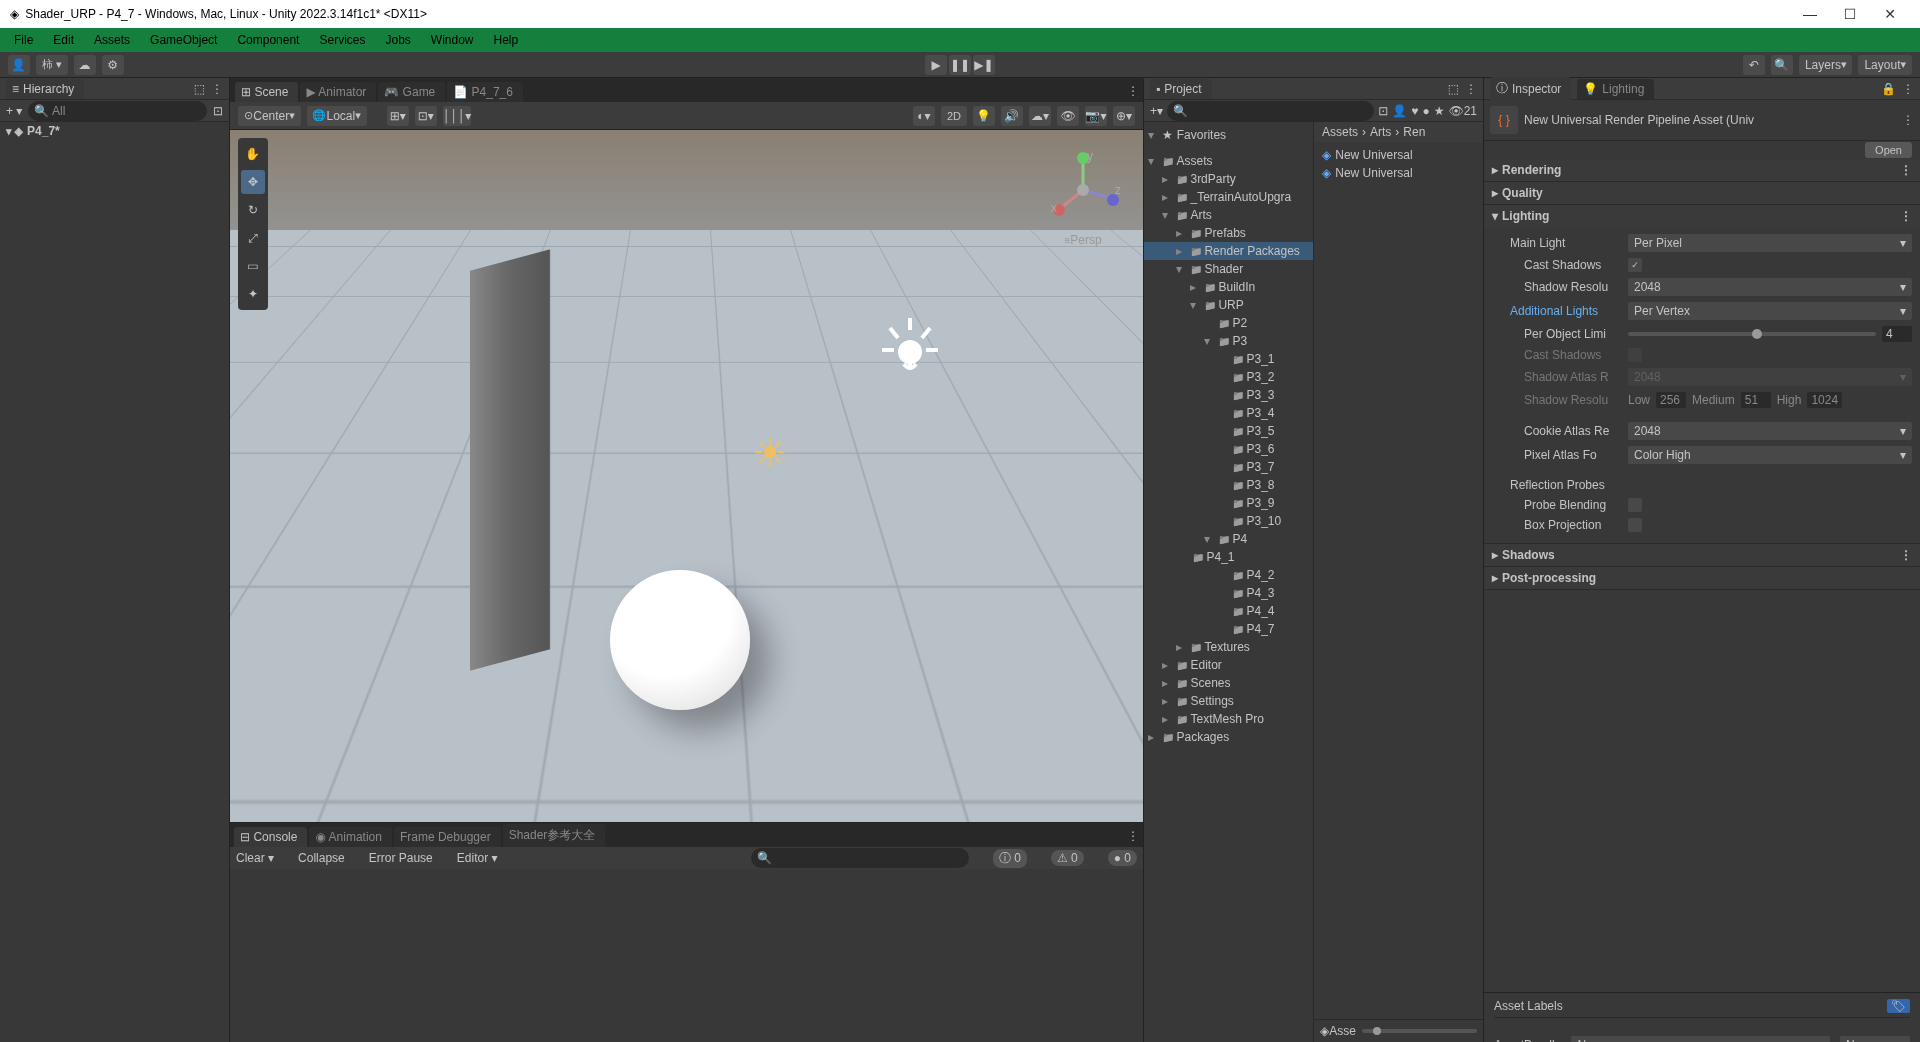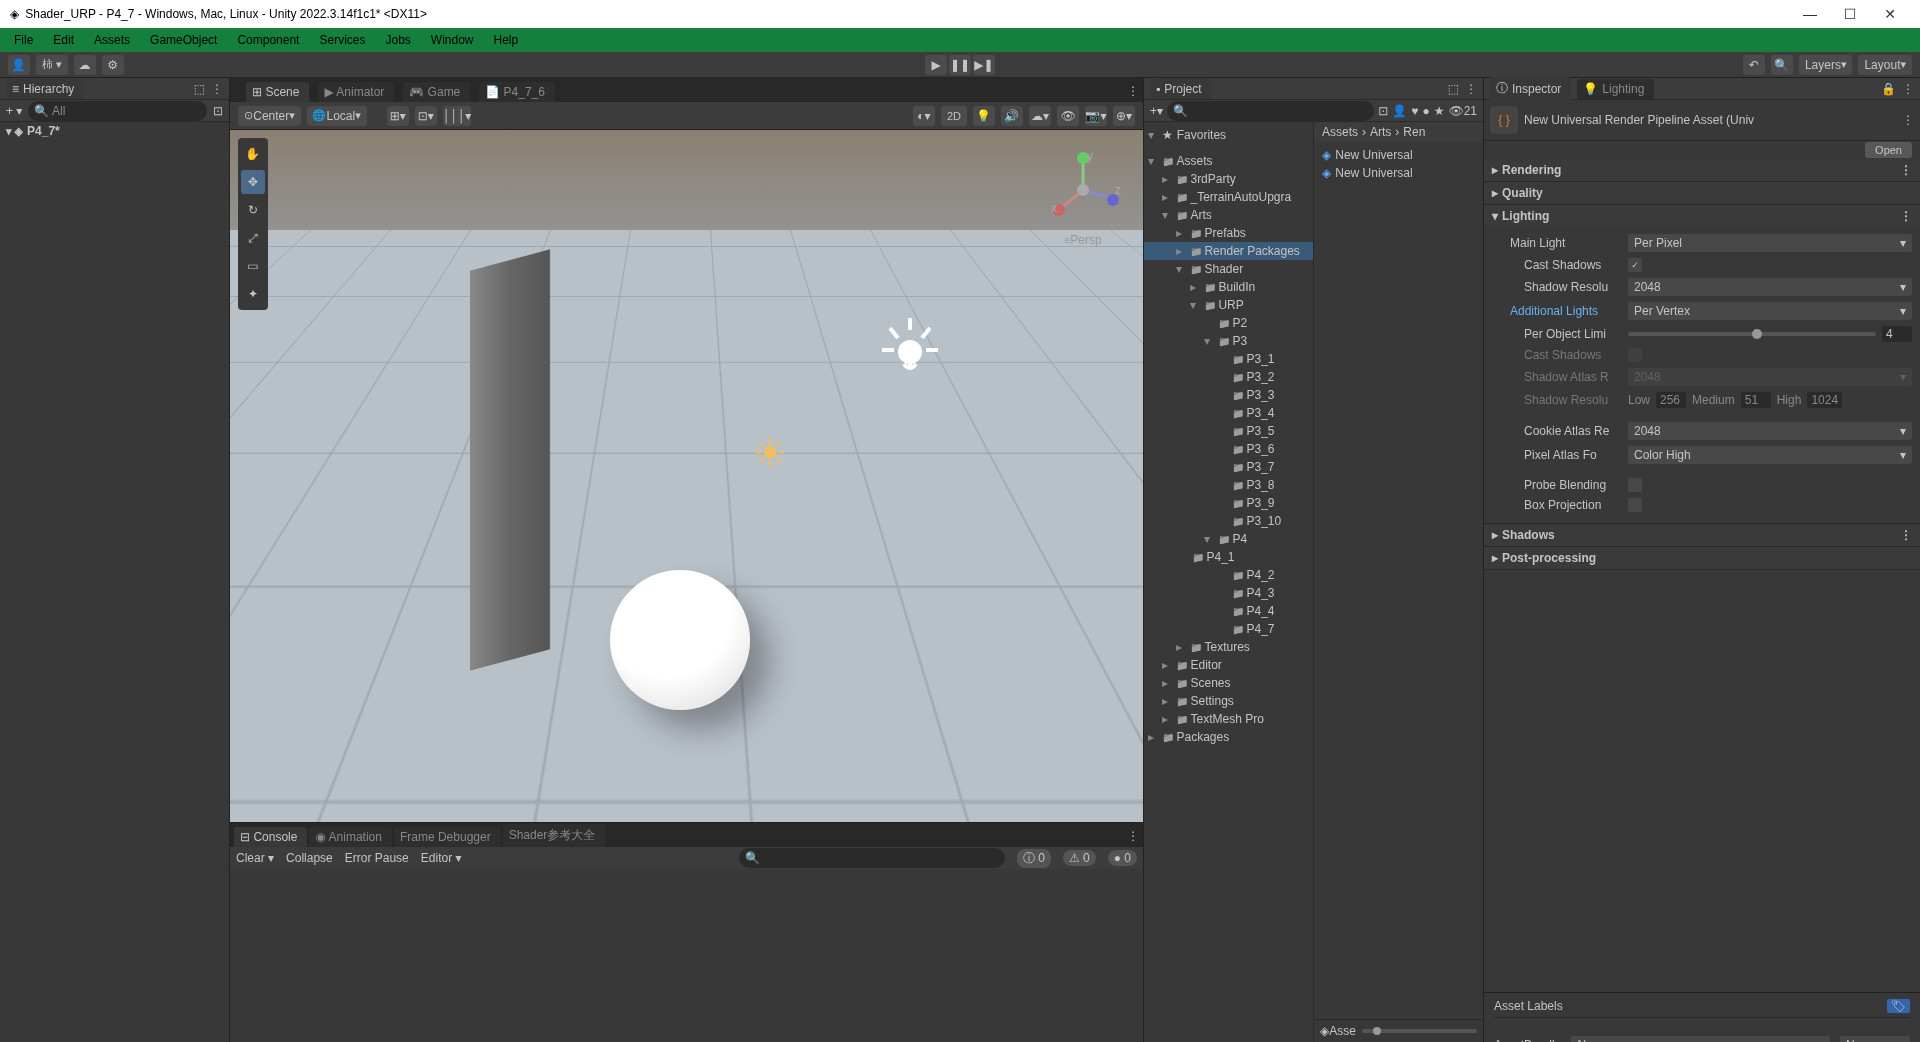--- a/index.html
+++ b/index.html
@@ -15,35 +15,35 @@
 .main { display:flex; height:calc(100% - 78px); }
 .panel { background:#383838; display:flex; flex-direction:column; }
 .panel-header { background:#3c3c3c; height:22px; display:flex; align-items:center; padding:0 6px; border-bottom:1px solid #2a2a2a; gap:6px; }
 .tab { background:#383838; padding:3px 10px 3px 6px; color:#c4c4c4; display:flex; align-items:center; gap:4px; border-top-left-radius:3px; border-top-right-radius:3px; }
 .tab.inactive { background:#2e2e2e; color:#888; }
 .search-bar { background:#2a2a2a; height:20px; border-radius:10px; flex:1; display:flex; align-items:center; padding:0 6px; color:#888; }
 .hierarchy { width:230px; border-right:1px solid #222; }
 .h-item { padding:2px 4px 2px 16px; display:flex; align-items:center; gap:4px; font-size:11px; }
 .h-item.scene { padding-left:6px; font-weight:bold; }
 .scene-area { flex:1; display:flex; flex-direction:column; border-right:1px solid #222; }
-.scene-tabs { display:flex; background:#282828; height:24px; align-items:flex-end; gap:9px; padding-left:16px; }
+.scene-tabs { display:flex; background:#282828; height:24px; align-items:flex-end; gap:2px; padding-left:5px; }
 .scene-toolbar { background:#3c3c3c; height:28px; display:flex; align-items:center; padding:0 8px; gap:6px; border-bottom:1px solid #222; }
 .viewport { flex:1; background:linear-gradient(180deg,#8a8072 0%, #9aa0a8 25%, #a8b0b8 100%); position:relative; overflow:hidden; }
 .grid-floor { position:absolute; left:0; right:0; top:100px; bottom:0; background:#b8c0c8; background-image:repeating-linear-gradient(90deg,#9fa7af 0,#9fa7af 1px,transparent 1px,transparent 80px),repeating-linear-gradient(0deg,#9fa7af 0,#9fa7af 1px,transparent 1px,transparent 80px); transform:perspective(600px) rotateX(60deg); transform-origin:top; }
 .sphere { position:absolute; width:140px; height:140px; background:radial-gradient(circle at 40% 30%,#fff 0%,#fff 50%,#e8e8e8 80%,#ccc 100%); border-radius:50%; left:380px; top:440px; box-shadow:20px 20px 30px rgba(0,0,0,0.3); }
 .pillar { position:absolute; width:80px; height:400px; background:linear-gradient(90deg,#888 0%,#666 50%,#555 100%); left:240px; top:130px; transform:skewY(-15deg); }
 .light-ico { position:absolute; width:80px; height:80px; left:640px; top:180px; color:#fff; font-size:50px; text-align:center; }
 .sun-ico { position:absolute; width:60px; height:60px; left:510px; top:300px; color:#f0c060; font-size:40px; text-align:center; }
 .gizmo { position:absolute; right:20px; top:20px; width:80px; height:80px; }
 .tool-strip { position:absolute; left:8px; top:8px; width:30px; background:#383838; border-radius:4px; padding:4px 0; display:flex; flex-direction:column; align-items:center; gap:4px; }
 .tool-strip div { width:24px; height:24px; display:flex; align-items:center; justify-content:center; color:#c4c4c4; border-radius:3px; }
 .tool-strip div.active { background:#4b6a8a; }
 .console-area { height:220px; background:#383838; border-top:1px solid #222; }
 .console-tabs { display:flex; height:24px; background:#282828; align-items:flex-end; gap:2px; padding-left:4px; }
-.console-bar { background:#3c3c3c; height:22px; display:flex; align-items:center; padding:0 6px; gap:12px; font-size:11px; }
+.console-bar { background:#3c3c3c; height:22px; display:flex; align-items:center; padding:0 6px; gap:24px; font-size:11px; }
 .project { width:340px; border-right:1px solid #222; }
 .proj-tree { flex:1; overflow:auto; padding:4px 0; font-size:11px; }
 .proj-item { padding:2px 4px; display:flex; align-items:center; gap:4px; }
 .proj-item .arrow { width:10px; color:#888; }
 .proj-item.sel { background:#3a5a7a; }
 .folder { color:#c4c4c4; }
 .folder::before { content:"📁"; font-size:10px; margin-right:2px; filter:grayscale(1) brightness(0.7); }
 .breadcrumb { background:#3c3c3c; padding:3px 8px; font-size:11px; display:flex; gap:4px; }
 .inspector { width:436px; }
 .insp-header { display:flex; align-items:center; padding:6px; gap:6px; background:#383838; border-bottom:1px solid #2a2a2a; }
@@ -497,20 +497,23 @@
           </div>
         <div class="field">
             <label style="padding-left:32px">Pixel Atlas Fo</label>
             <div class="dropdown">
               <span>Color High</span>
               <span>▾</span>
             </div>
           </div>
         <div style="height:8px"></div>
         <div class="field">
+            <label>Reflection Probes</label>
+          </div>
+        <div class="field">
             <label style="padding-left:32px">Probe Blending</label>
             <div class="check"></div>
           </div>
         <div class="field">
             <label style="padding-left:32px">Box Projection</label>
             <div class="check"></div>
           </div>
       </div>
     </div>
     <div class="section">

